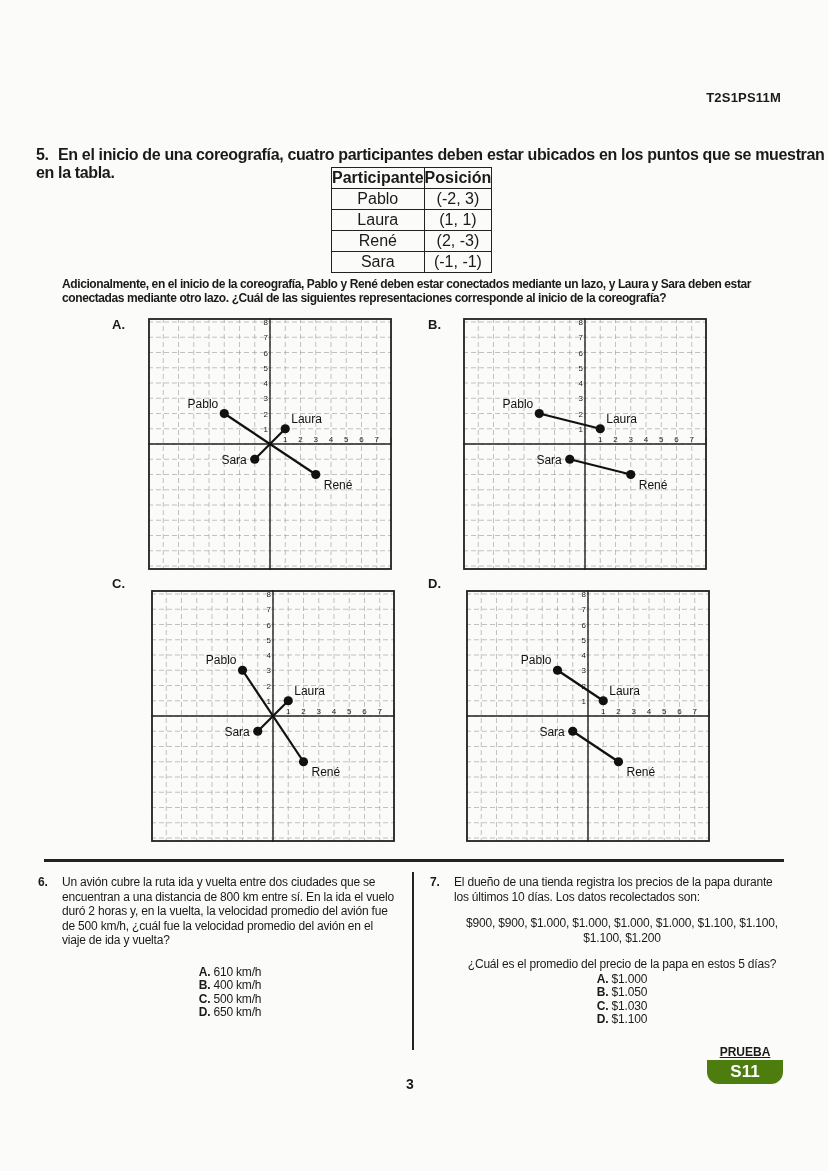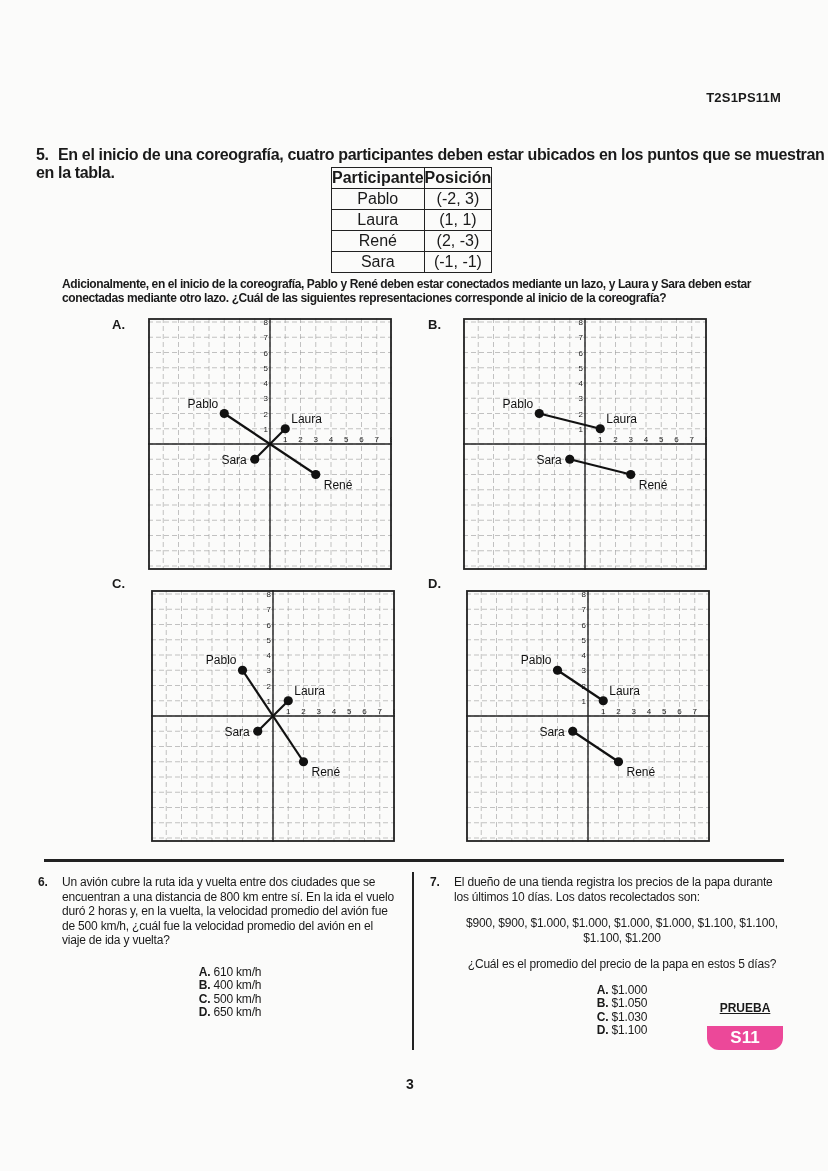--- a/index.html
+++ b/index.html
@@ -19,23 +19,23 @@
   .graph svg { display:block; }
   .divider { left:44px; top:859px; width:740px; height:3px; background:#222; }
   .vdiv { left:412px; top:872px; width:2px; height:178px; background:#222; }
   .col { font-size:12px; line-height:14.5px; letter-spacing:-0.2px; }
   .q6 { left:38px; top:875px; width:360px; }
   .q7 { left:430px; top:875px; width:360px; }
   .qbody { padding-left:24px;text-align:center; }
   .opts { margin-top:14px; }
   .opts div { line-height:13.5px; }
   .pagenum { left:406px; top:1076px; font-weight:bold; font-size:14px; }
-  .prueba { left:707px; top:1001px; width:76px; text-align:center; }
+  .prueba { left:707px; top:1045px; width:76px; text-align:center; }
   .prueba .ptxt { font-weight:bold; font-size:12px; text-decoration:underline; }
-  .prueba .pbox { margin-top:11px; background:#ec4899; color:#fff; font-weight:bold; font-size:17px;
+  .prueba .pbox { margin-top:1px; background:#4d7c0f; color:#fff; font-weight:bold; font-size:17px;
                   border-radius:0 0 12px 12px; height:24px; line-height:24px; }
 </style>
 </head>
 <body>
 
 <div class="abs code">T2S1PS11M</div>
 
 <div class="abs q5">
   <span class="qnum">5.</span><span>En el inicio de una coreografía, cuatro participantes deben estar ubicados en los puntos que se muestran en la tabla.</span>
 </div>
@@ -357,21 +357,21 @@
   </div>
 </div>
 
 <div class="abs col q7">
   <div style="display:flex">
     <span style="width:24px;flex:none;font-weight:bold">7.</span>
     <span>El dueño de una tienda registra los precios de la papa durante los últimos 10 días. Los datos recolectados son:</span>
   </div>
   <div class="qbody" style="margin-top:12px">$900, $900, $1.000, $1.000, $1.000, $1.000, $1.100, $1.100, $1.100, $1.200</div>
   <div class="qbody" style="margin-top:12px">¿Cuál es el promedio del precio de la papa en estos 5 días?</div>
-  <div class="qbody opts" style="margin-top:12px">
+  <div class="qbody opts" style="margin-top:1px">
     <div><b>A.</b> <span>$1.000</span></div>
     <div><b>B.</b> <span>$1.050</span></div>
     <div><b>C.</b> <span>$1.030</span></div>
     <div><b>D.</b> <span>$1.100</span></div>
   </div>
 </div>
 
 <div class="abs pagenum">3</div>
 <div class="abs prueba">
   <div class="ptxt">PRUEBA</div>

